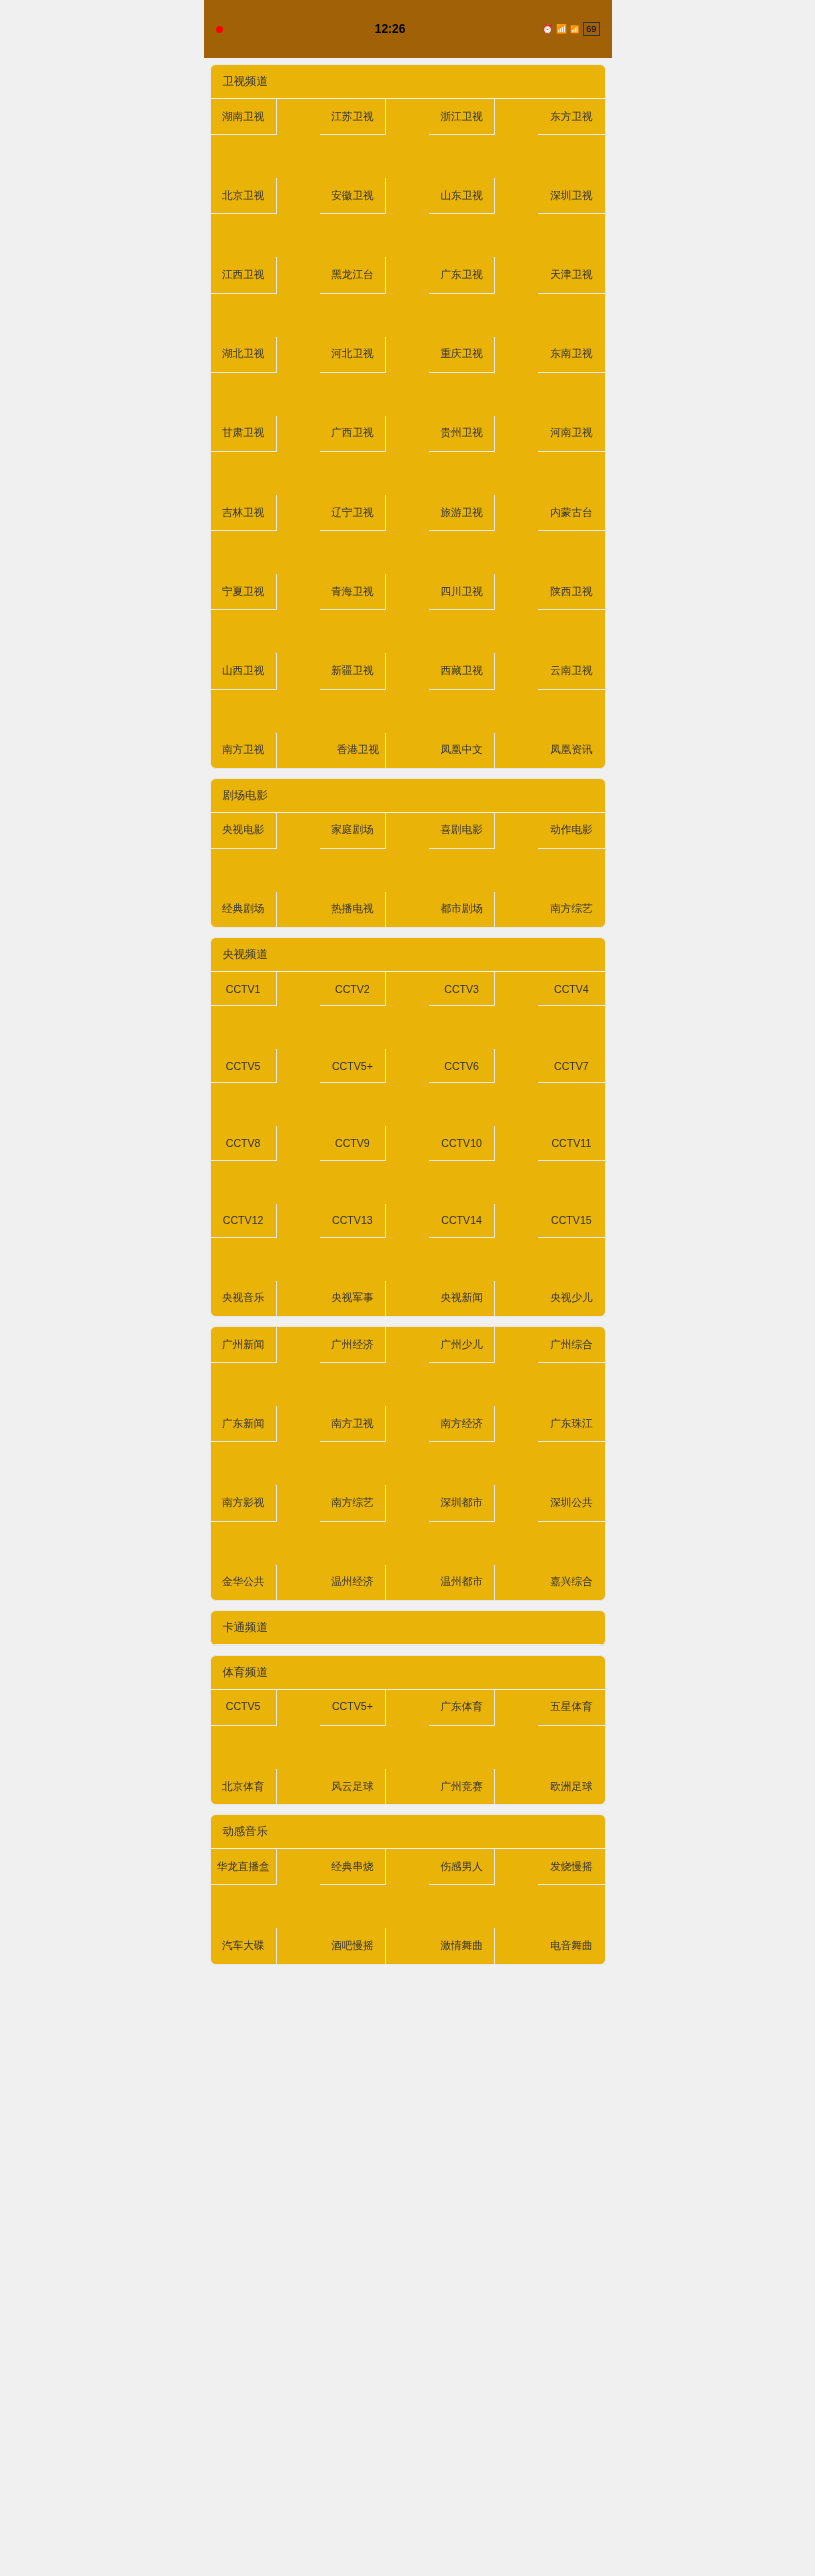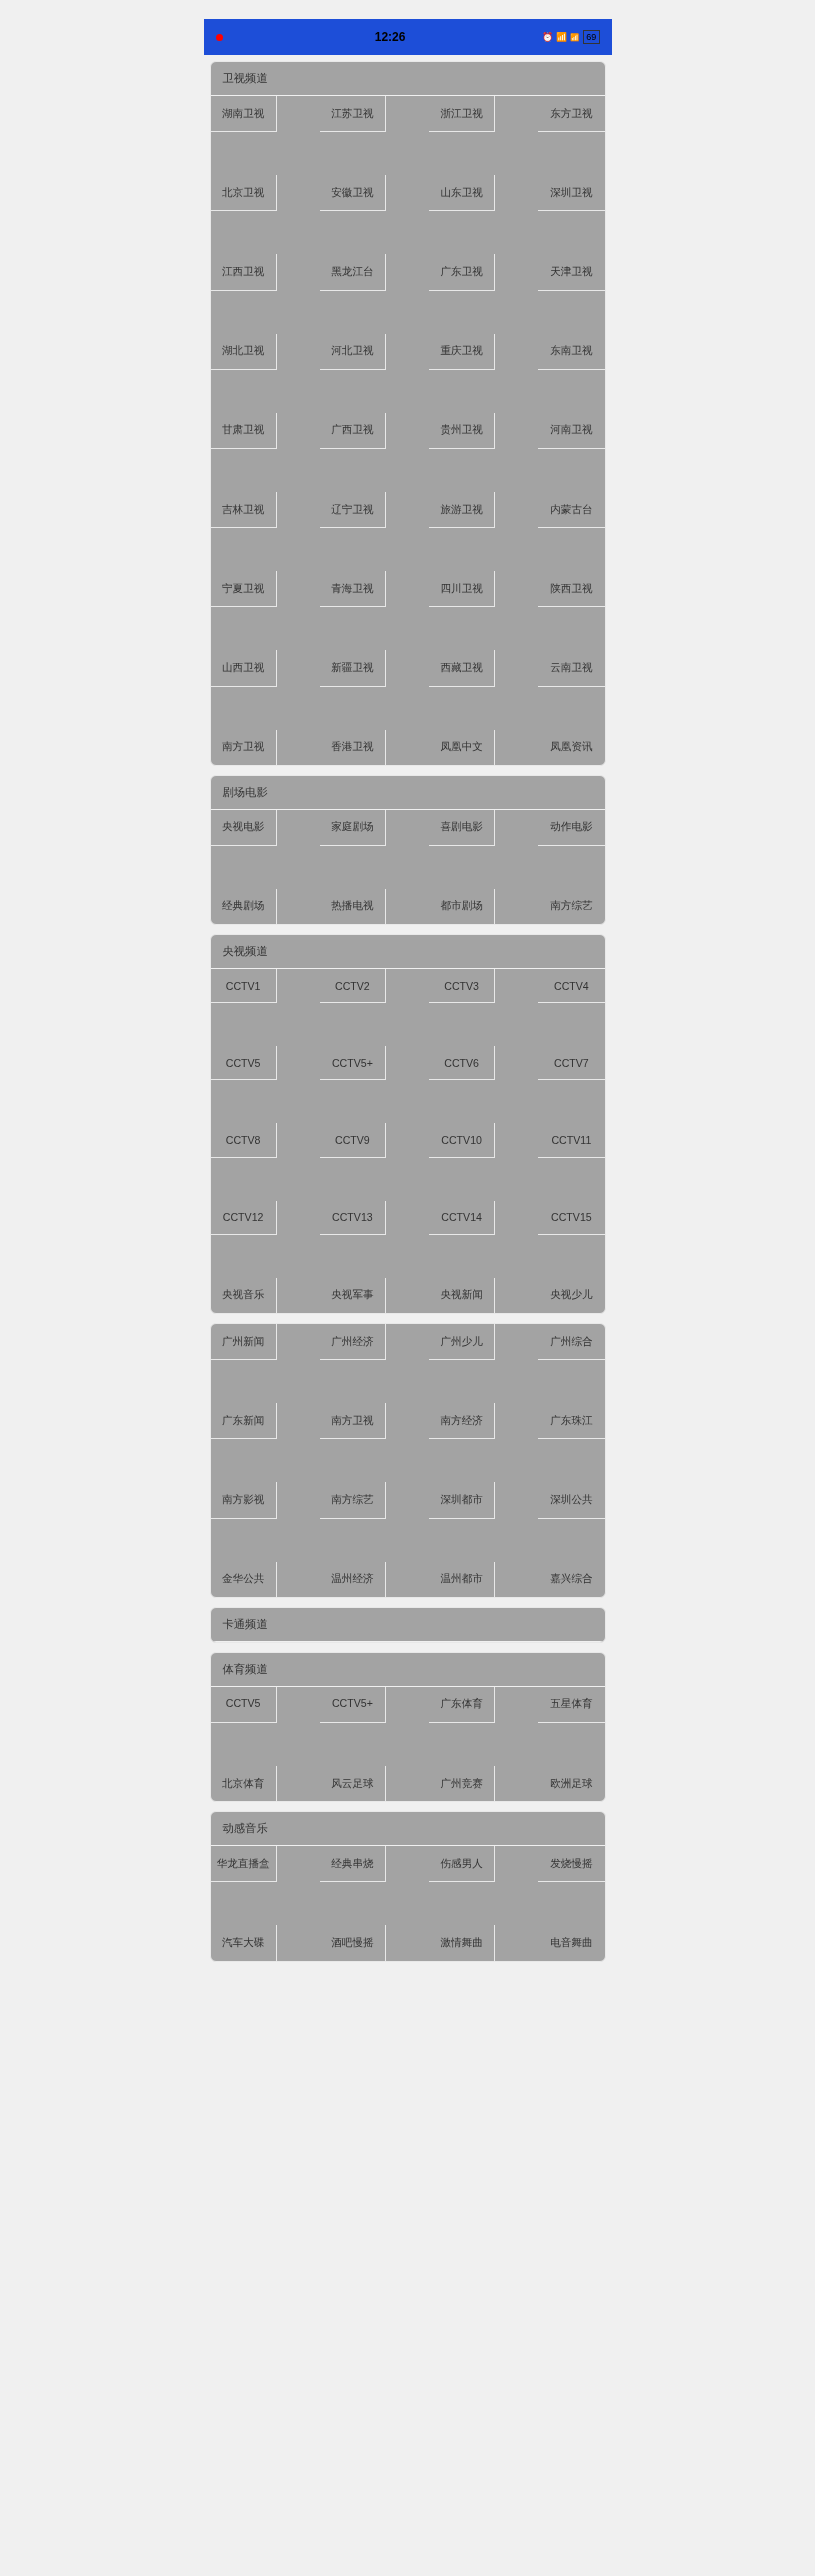--- a/index.html
+++ b/index.html
@@ -6,47 +6,46 @@
     * { box-sizing: border-box; margin: 0; padding: 0; }
     body {
       background: #f0f0f0;
       font-family: -apple-system, 'PingFang SC', 'Helvetica Neue', Arial, sans-serif;
       width: 408px;
       margin: 0 auto;
     }
 
     
     .status-bar {
-      background: #1d4ed8;
+      background: #a16207;
       display: flex;
       justify-content: space-between;
       align-items: center;
-      padding: 11px 12px;
+      padding: 22px 12px;
       font-size: 10.6px;
       font-weight: 500;
-      margin-top: 19px;
     }
     .status-left { width: 22.6px; }
     .status-center { font-size: 12px; font-weight: 600; }
     .status-right {
       display: flex;
       align-items: center;
       gap: 3px;
       font-size: 9px;
     }
 
     .page-content {
       padding: 6px;
       display: flex;
       flex-direction: column;
       gap: 9px;
     }
 
     .section {
-      background: #a3a3a3;
+      background: #eab308;
       border-radius: 6px;
       overflow: hidden;
       border: 0.8px solid #e8e8e8;
     }
 
     .section-title {
       padding: 9px 12px;
       font-size: 11.3px;
       color: #333;
       font-weight: 500;
@@ -127,21 +126,21 @@
         <div class="channel-cell">内蒙古台</div>
         <div class="channel-cell">宁夏卫视</div>
         <div class="channel-cell">青海卫视</div>
         <div class="channel-cell">四川卫视</div>
         <div class="channel-cell">陕西卫视</div>
         <div class="channel-cell">山西卫视</div>
         <div class="channel-cell">新疆卫视</div>
         <div class="channel-cell">西藏卫视</div>
         <div class="channel-cell">云南卫视</div>
         <div class="channel-cell" style="border-bottom: none;">南方卫视</div>
-        <div class="channel-cell" style="border-bottom: none;">香港卫视</div>
+        <div class="channel-cell" style="border-bottom: none; text-align: right;">香港卫视</div>
         <div class="channel-cell" style="border-bottom: none;">凤凰中文</div>
         <div class="channel-cell" style="border-bottom: none;">凤凰资讯</div>
       </div>
     </div>
     <div class="section">
       <div class="section-title">剧场电影</div>
       <div class="channel-grid">
         <div class="channel-cell">央视电影</div>
         <div class="channel-cell">家庭剧场</div>
         <div class="channel-cell">喜剧电影</div>

